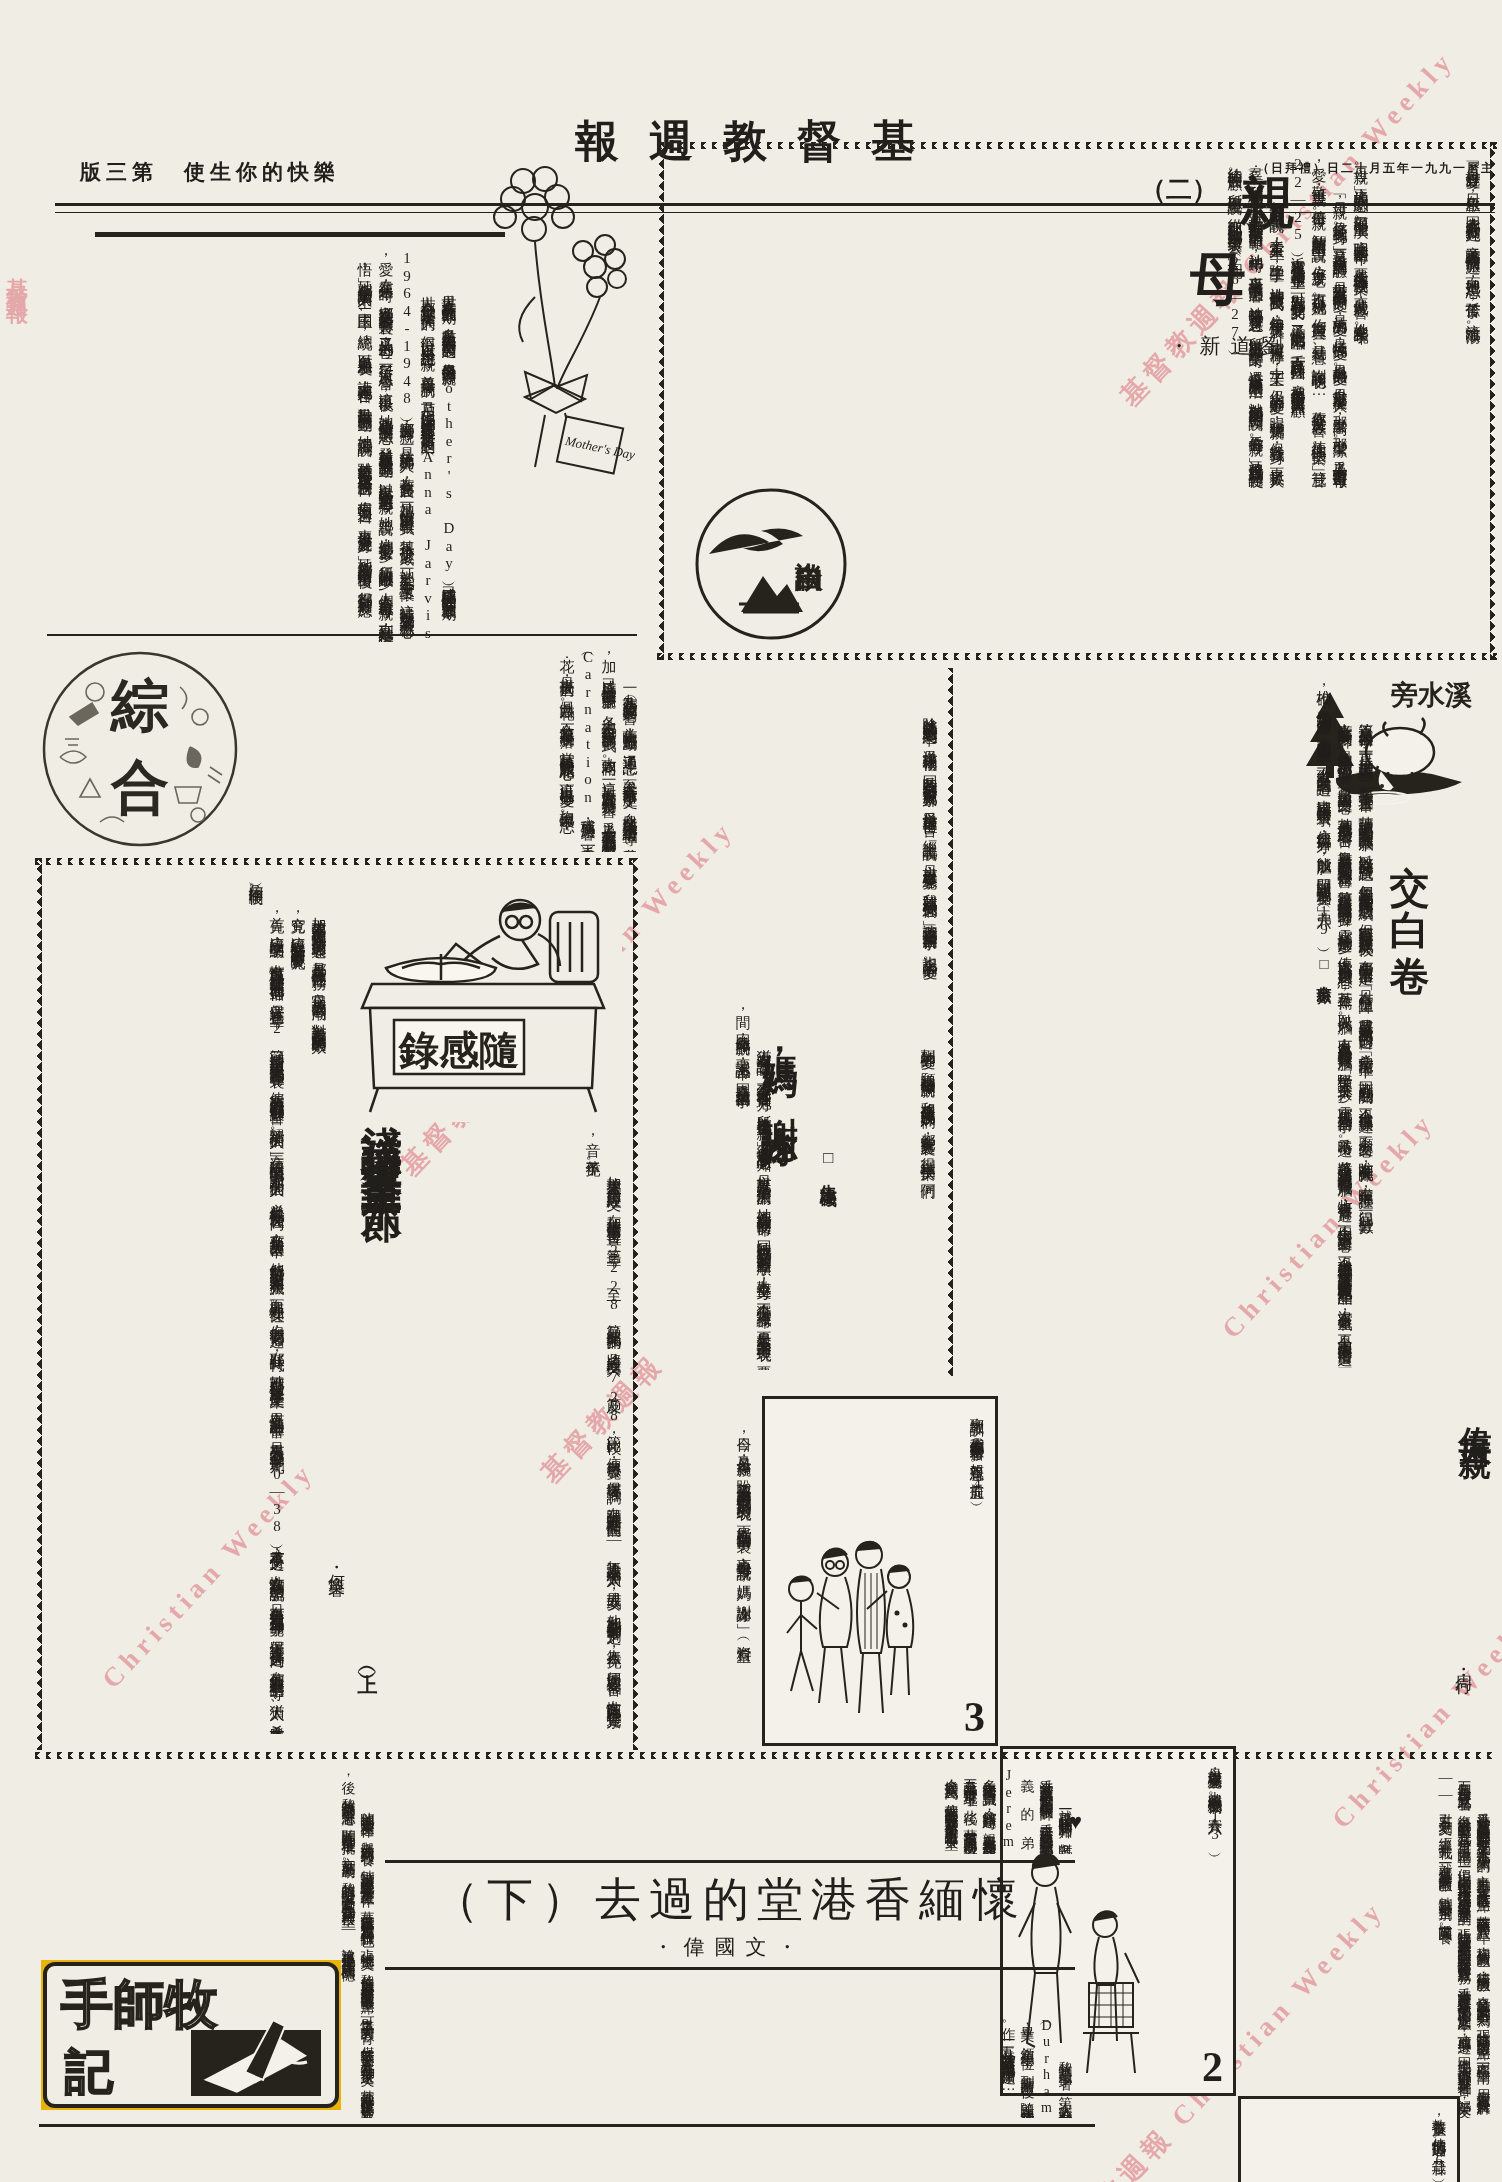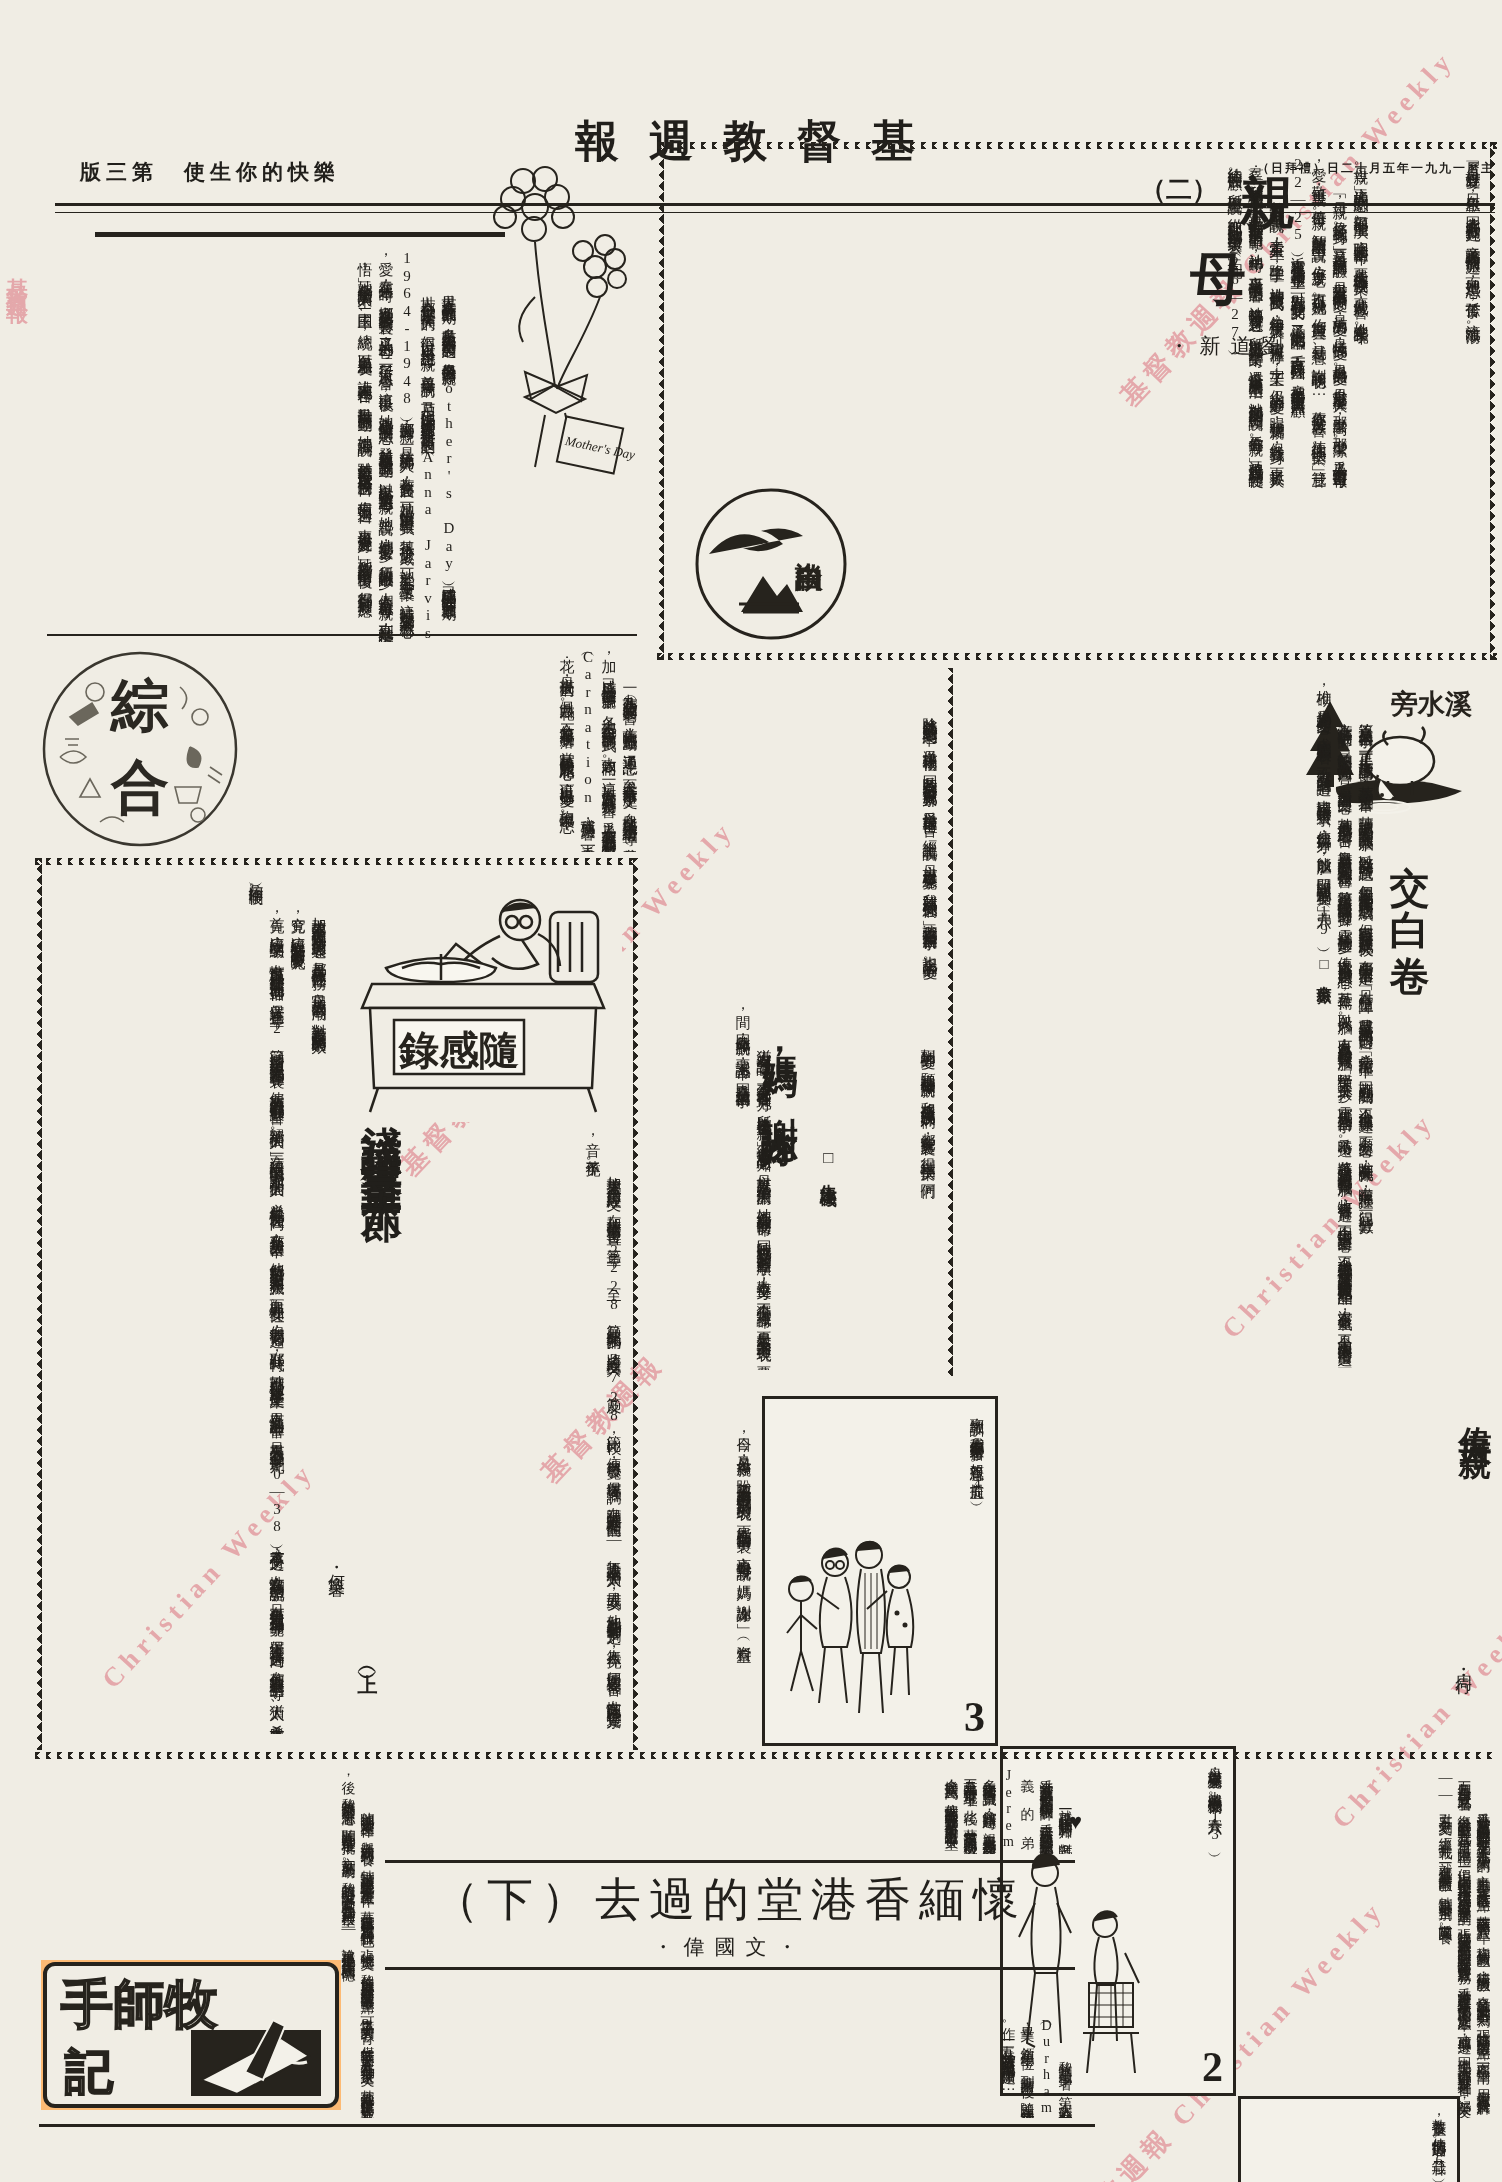--- a/index.html
+++ b/index.html
@@ -136,21 +136,21 @@
         <path d="M48 120 h60 M52 128 h56" stroke="#26231d" stroke-width="3"></path>
         <text x="118" y="56" font-size="28" font-weight="bold" fill="#26231d" font-family="Liberation Serif, serif" writing-mode="tb">自由談</text>
       </svg>
     </div>
   </div>
 
   <div class="zzv abs" style="left:946px;top:668px;height:708px;"></div>
 
   <div class="abs" style="left:957px;top:668px;width:540px;height:708px;">
 
-    <div class="abs" style="right:20px;top:6px;width:185px;height:140px;margin-top:9px;">
+    <div class="abs" style="right:20px;top:6px;width:185px;height:140px;">
       <svg width="185" height="140" viewBox="0 0 185 140">
         <text x="180" y="30" text-anchor="end" font-size="27" font-weight="bold" fill="#26231d" font-family="Liberation Serif, serif">旁水溪</text>
         <g fill="#26231d">
           <path d="M38 18 L52 44 L44 44 L58 68 L48 68 L62 92 L14 92 L28 68 L18 68 L32 44 L24 44 Z"></path>
           <rect x="34" y="92" width="8" height="12"></rect>
         </g>
         <g>
           <path d="M60 120 q-18 -6 -16 -16 q40 -12 96 -4 l30 8 q-30 16 -110 12" fill="#26231d"></path>
           <ellipse cx="108" cy="78" rx="34" ry="24" fill="#f3f1e9" stroke="#26231d" stroke-width="2.5"></ellipse>
           <path d="M86 92 Q80 108 88 116 M96 98 l0 16 M120 98 l0 14" stroke="#26231d" stroke-width="2.5" fill="none"></path>
@@ -305,21 +305,21 @@
     <div class="v bt bt-s abs" style="left:350px;top:4px;width:690px;height:86px;">　　就是一張輔德牧師的相片」，對嗎？建立香港堂的台前及幕後的策劃人是黎伯廉牧師。香港居民所熟識的黎敦義是他的長子，敦義的弟弟Jeremy多年來任英國國會議員。會館擴建時，親身與工務局要員磋商，以五萬元購得香港堂現址。此後，藉着返英述職的一次機會，說服差會撥助八萬元，俾華南教區能在香港建立一所前所未有之宏偉中央堂。</div>
     <div class="abs" style="left:350px;top:96px;width:690px;">
       <div class="rule" style="height:3px;width:100%;"></div>
       <div style="text-align:center;font-size:46px;font-weight:normal;letter-spacing:8px;padding:6px 0 2px;">（下）去過的堂港香緬懷</div>
       <div style="text-align:center;font-size:21px;letter-spacing:10px;padding-bottom:6px;">・偉國文・</div>
       <div class="rule" style="height:3px;width:100%;"></div>
     </div>
     <div class="v bt bt-s abs" style="left:350px;top:252px;width:690px;height:102px;">　　黎牧師是個學者，第一次大戰前在英國德倫大學（Durham）畢業，領有碩士學位，到華南教區後，隨即在佛山華英學校負起策劃工作。一九三二年趁着香港政府撥地給水手館擴建……</div>
     <div class="v bt bt-s abs" style="left:2px;top:6px;width:340px;height:348px;">　　他關切香港堂的運作，與黃仲凱共同牧養，特別請求差會讓他駐堂作基本宣教工作，蓋黃仲凱當時仍未被立爲正任牧師也。張輔德返英，黎伯廉以其資歷與才華順理替爲教區主席。可惜爲了子女的教育，僅任教區主席於一九三九年七月舉家返英，其實他當時在華工作已二十五載矣。戰後，黎牧師仍念念不忘香港，聽聞九龍堂堂址獲批，立刻前來襄助。黎牧師心中擬設「香港堂」和「九龍堂」兩具模型——說這就是他畢生工作意義的回憶。</div>
 
-    <div class="abs" style="left:6px;top:196px;width:300px;height:150px;background:#fdba74;">
+    <div class="abs" style="left:6px;top:196px;width:300px;height:150px;background:#eab308;">
       <svg width="300" height="150" viewBox="0 0 300 150">
         <rect x="4" y="4" width="292" height="142" rx="10" fill="#f0ede4" stroke="#26231d" stroke-width="4"></rect>
         <text x="20" y="62" font-size="52" font-weight="bold" fill="none" stroke="#26231d" stroke-width="1.8" font-family="Liberation Serif, serif">手師牧</text>
         <text x="24" y="128" font-size="48" font-weight="bold" fill="none" stroke="#26231d" stroke-width="1.8" font-family="Liberation Serif, serif">記</text>
         <g>
           <rect x="150" y="70" width="130" height="66" fill="#26231d"></rect>
           <path d="M160 120 L240 78 L268 96 L196 134 Z" fill="#f3f1e9" stroke="#26231d" stroke-width="2"></path>
           <path d="M232 60 L204 112 l18 8 l22 -54 Z" fill="#26231d" stroke="#f3f1e9" stroke-width="2"></path>
           <path d="M204 112 l-6 16 l16 -6" fill="#f3f1e9"></path>
           <path d="M238 96 q14 10 28 6" stroke="#f3f1e9" stroke-width="3" fill="none"></path>

